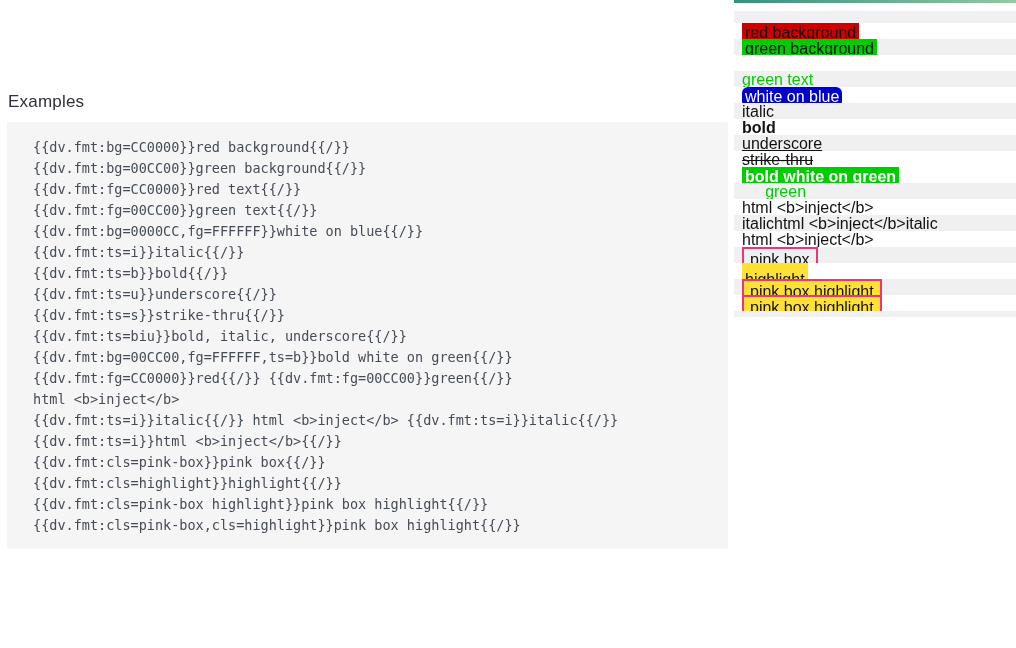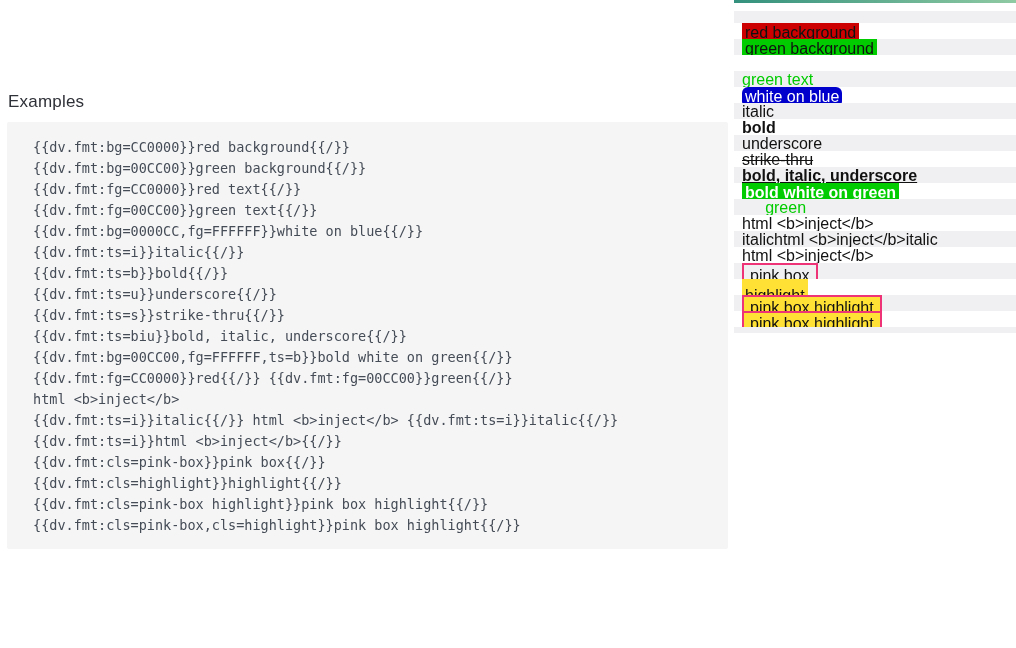--- a/index.html
+++ b/index.html
@@ -45,21 +45,21 @@
 
   .seg { display: inline; }
   .seg.bg-red    { background: var(--red, #CC0000); padding: 1px 3px; }
   .seg.bg-green  { background: var(--green, #00CC00); padding: 1px 3px; }
   .seg.bg-blue   { background: var(--blue, #0000CC); padding: 1px 3px; border-radius: 6px; }
   .seg.white-text{ color: #ffffff; }
   .seg.fg-red    { color: var(--red, #CC0000); margin-top: 14px; }
   .seg.fg-green  { color: var(--green, #00CC00); }
   .seg.bold      { font-weight: bold; }
   .seg.italic    { }
-  .seg.underline { }
+  .seg.underline { text-decoration: underline; }
   .seg.strike    { text-decoration: line-through; }
   .seg.bold.underline.italic { text-decoration: underline; }
   .seg.pink-box  {
     display: inline-block; border: 2px solid var(--pink, #ee3377);
     padding: 2px 6px;
   }
   .seg.highlight { background: var(--yellow, #ffe135); padding: 8px 3px; }
   .seg.pink-box.highlight { background: var(--yellow, #ffe135); padding: 2px 6px; }
 </style>
 </head>
@@ -113,23 +113,20 @@
         </div>
         <div class="result-row">
           <span class="seg bold">bold</span>
         </div>
         <div class="result-row stripe">
           <span class="seg underline">underscore</span>
         </div>
         <div class="result-row">
           <span class="seg strike">strike-thru</span>
         </div>
-        <div class="result-row stripe">
-          <span class="seg bold italic underline">bold, italic, underscore</span>
-        </div>
         <div class="result-row">
           <span class="seg bg-green bold white-text">bold white on green</span>
         </div>
         <div class="result-row stripe">
           <span class="seg fg-red">red</span>
           <span class="seg"> </span>
           <span class="seg fg-green">green</span>
         </div>
         <div class="result-row">
           <span class="seg">html &lt;b&gt;inject&lt;/b&gt;</span>

